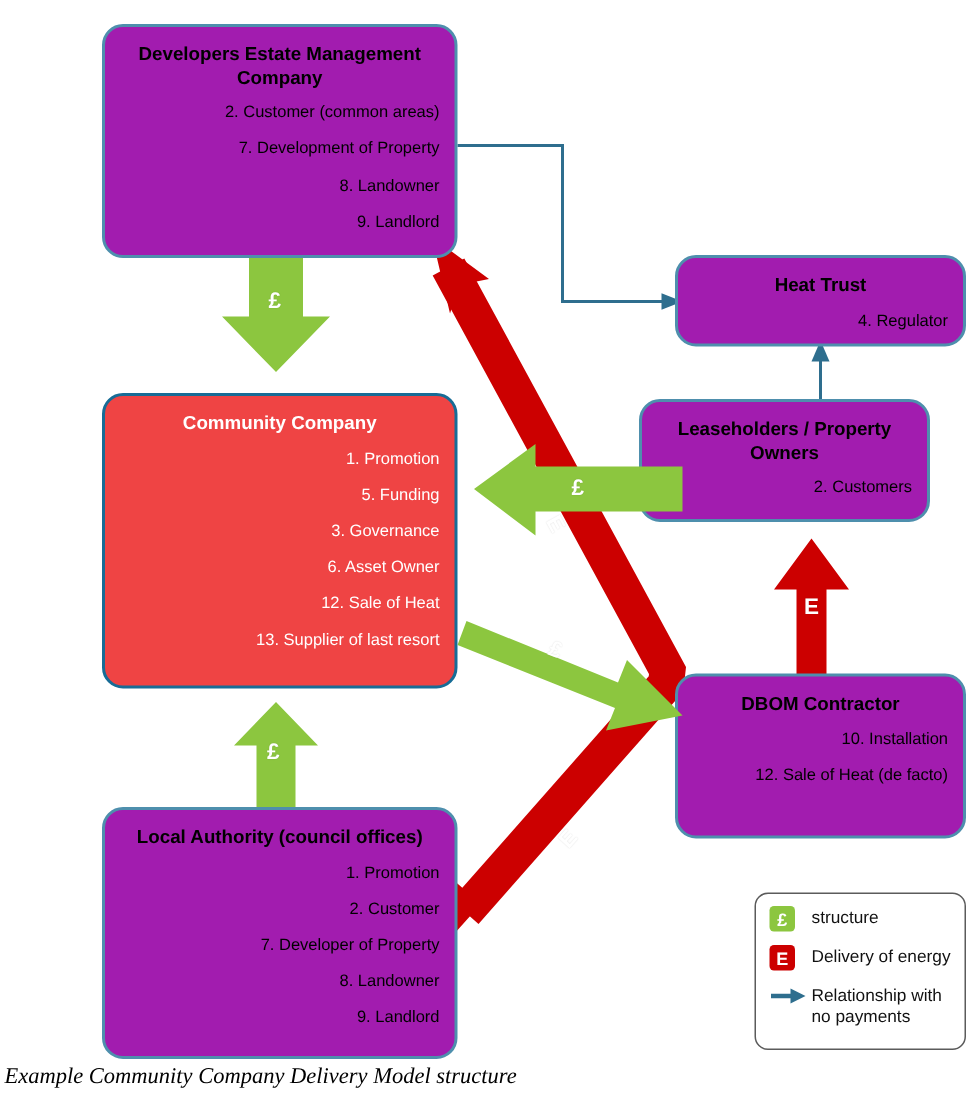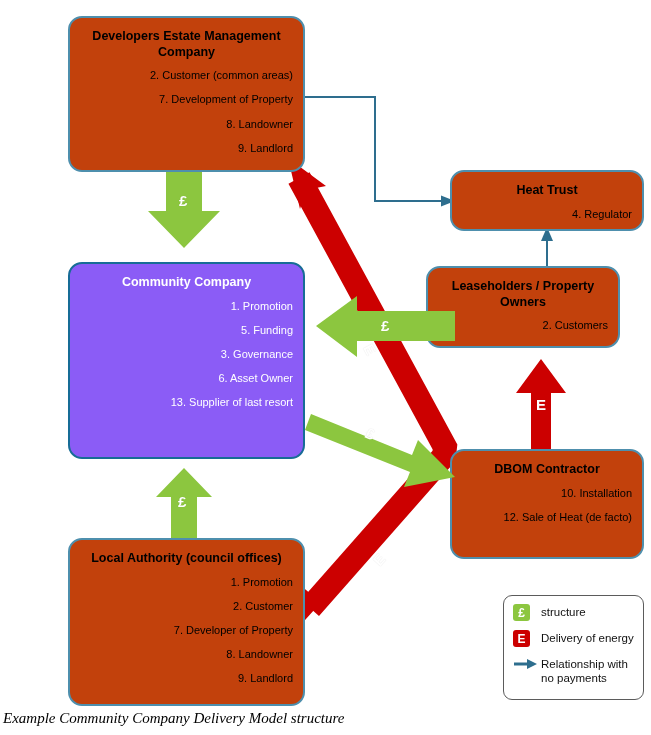--- a/index.html
+++ b/index.html
@@ -13,22 +13,22 @@
   #stage{position:absolute;left:0;top:0;width:651px;height:735px;}
 
   .node{
     position:absolute;
     box-sizing:border-box;
     border-radius:14px;
     border:2px solid #4A8FAE;
     padding:8px 10px 10px 10px;
     z-index:5;
   }
-  .node.light{background:#c2410c;border-color:#4E8FAD;}
-  .node.dark{background:#8b5cf6;border-color:#176C96;}
+  .node.light{background:#a21caf;border-color:#4E8FAD;}
+  .node.dark{background:#ef4444;border-color:#176C96;}
 
   .node .title{
     font-weight:bold;
     font-size:12.5px;
     text-align:center;
     color:#000;
     line-height:1.25;
     margin:3px 0 9px 0;
   }
   .node.dark .title{color:#ffffff;}
@@ -136,20 +136,21 @@
     <div class="row">8. Landowner</div>
     <div class="row">9. Landlord</div>
   </div>
 
   <div class="node dark" style="left:68px;top:262px;width:237px;height:197px;">
     <div class="title">Community Company</div>
     <div class="row">1. Promotion</div>
     <div class="row">5. Funding</div>
     <div class="row">3. Governance</div>
     <div class="row">6. Asset Owner</div>
+    <div class="row">12. Sale of Heat</div>
     <div class="row">13. Supplier of last resort</div>
   </div>
 
   <div class="node light" style="left:68px;top:538px;width:237px;height:168px;">
     <div class="title">Local Authority (council offices)</div>
     <div class="row">1. Promotion</div>
     <div class="row">2. Customer</div>
     <div class="row">7. Developer of Property</div>
     <div class="row">8. Landowner</div>
     <div class="row">9. Landlord</div>

